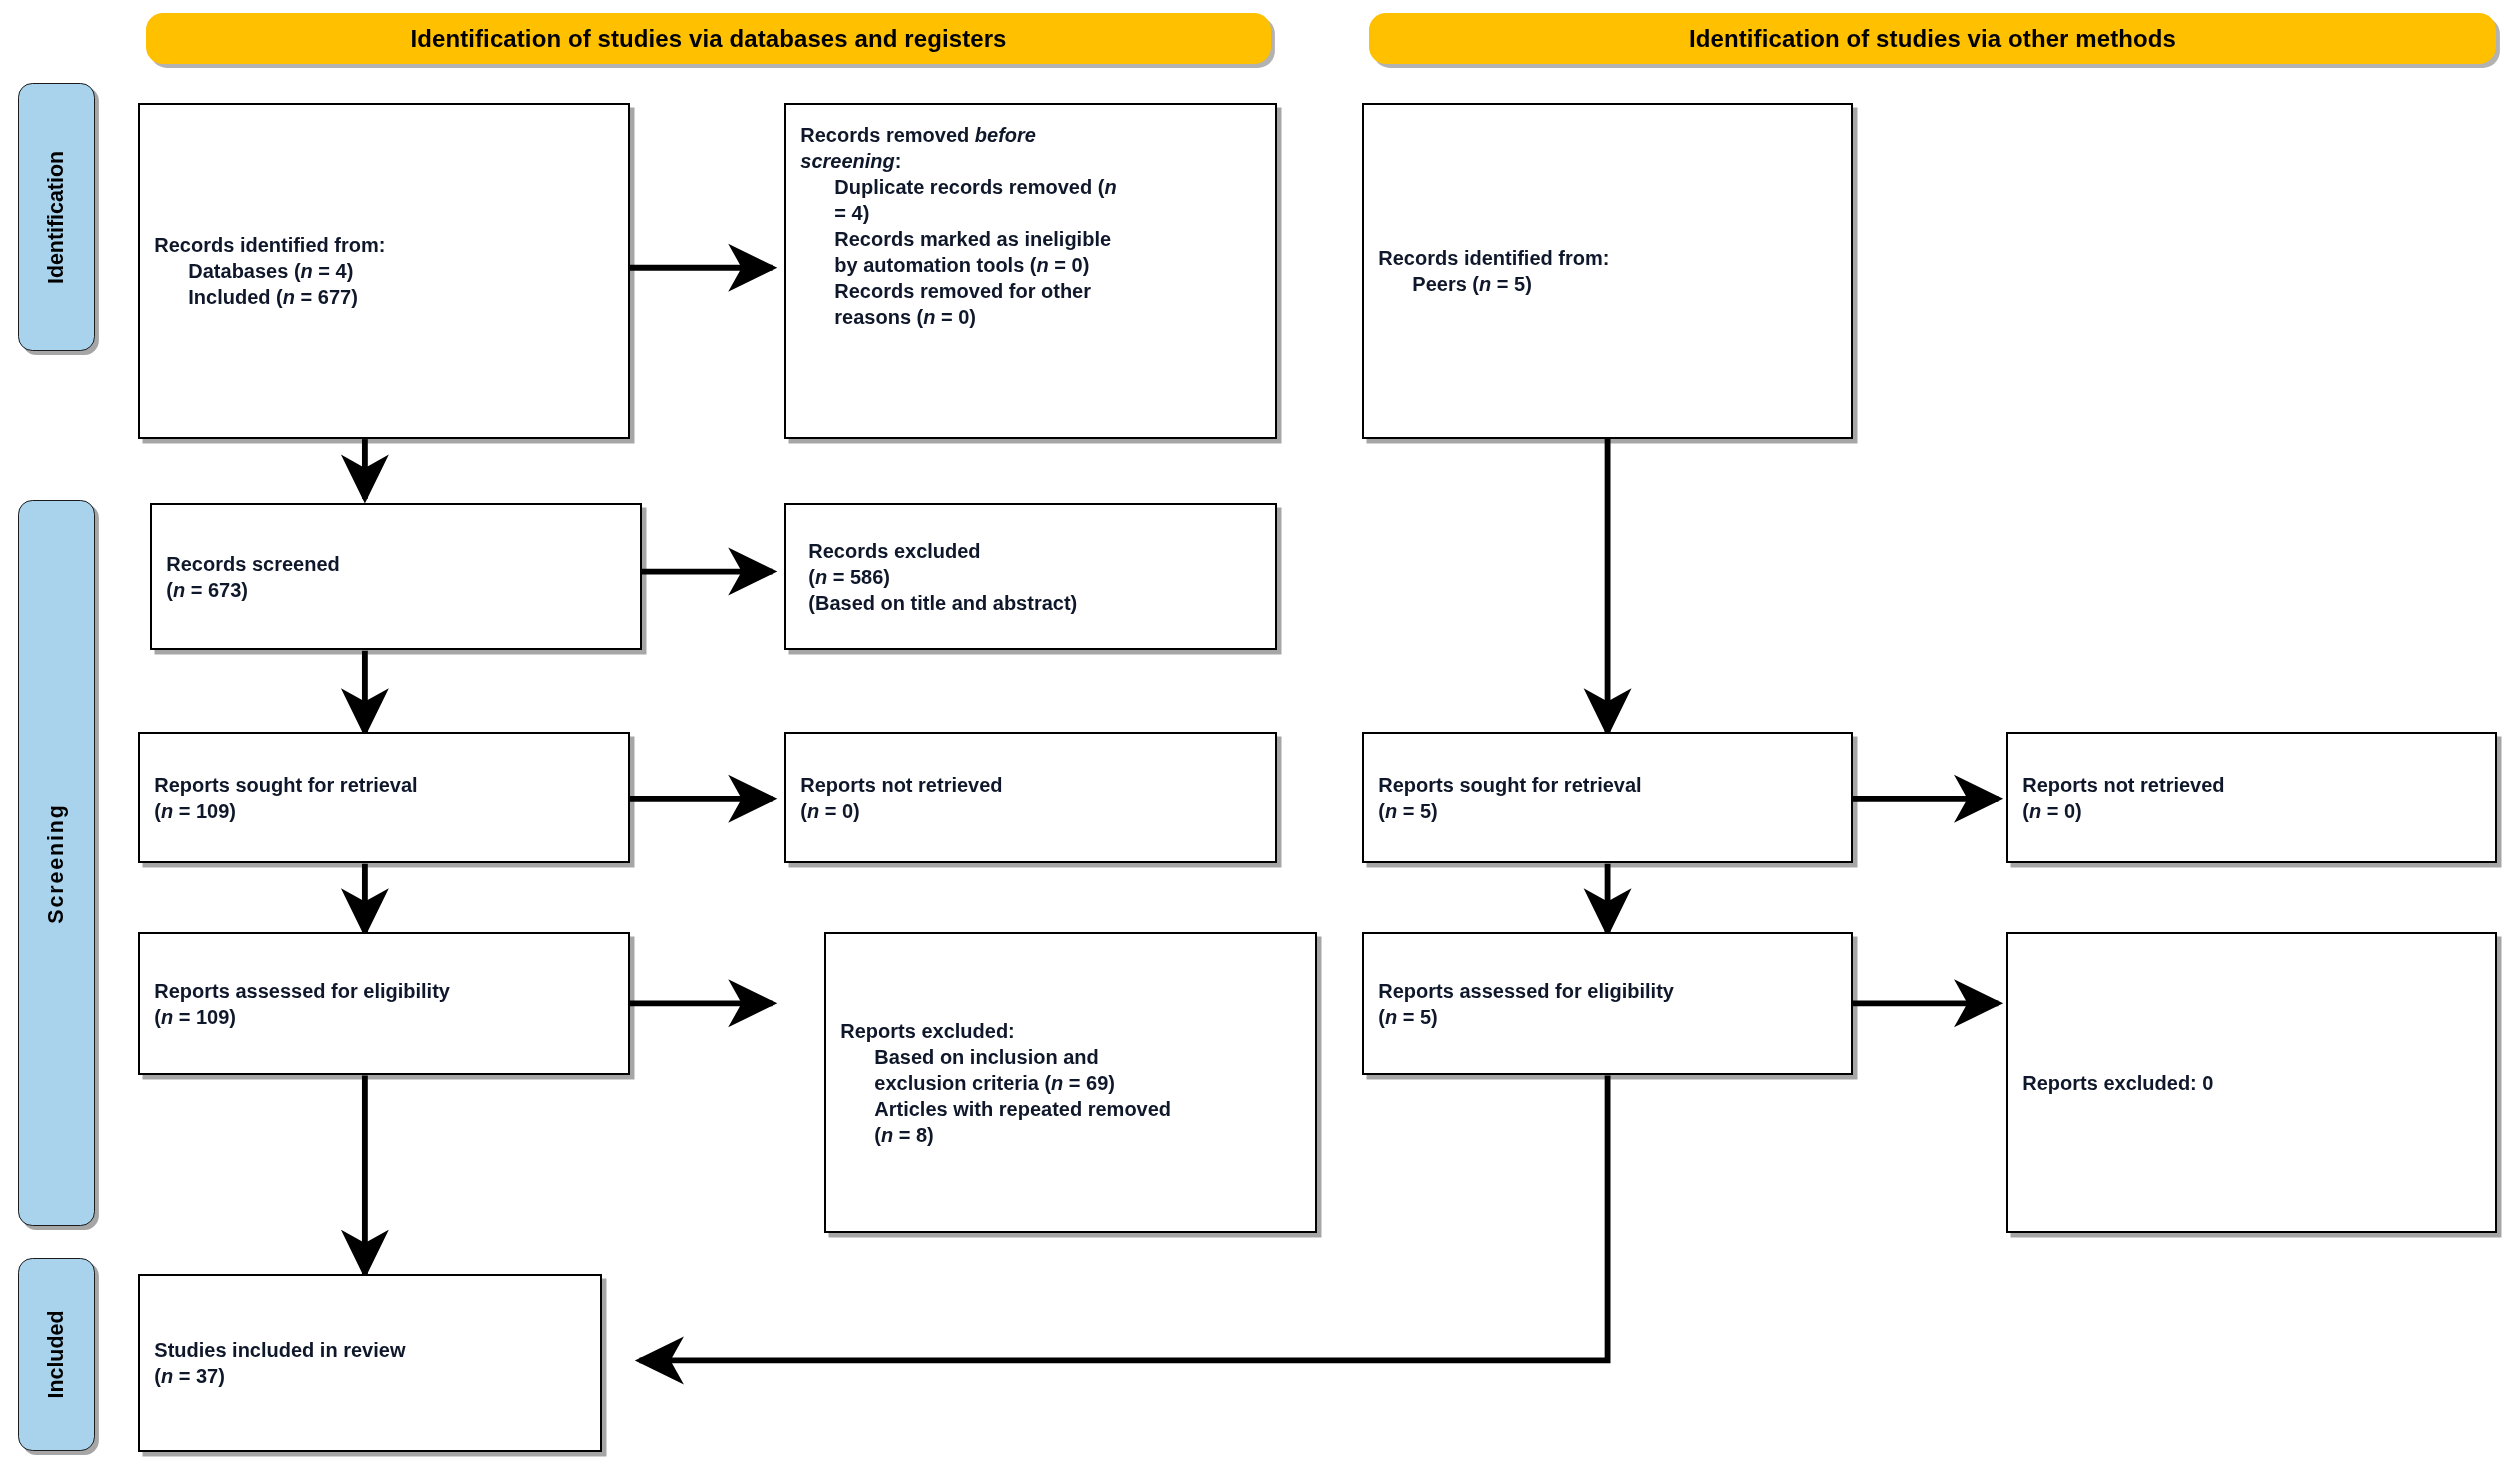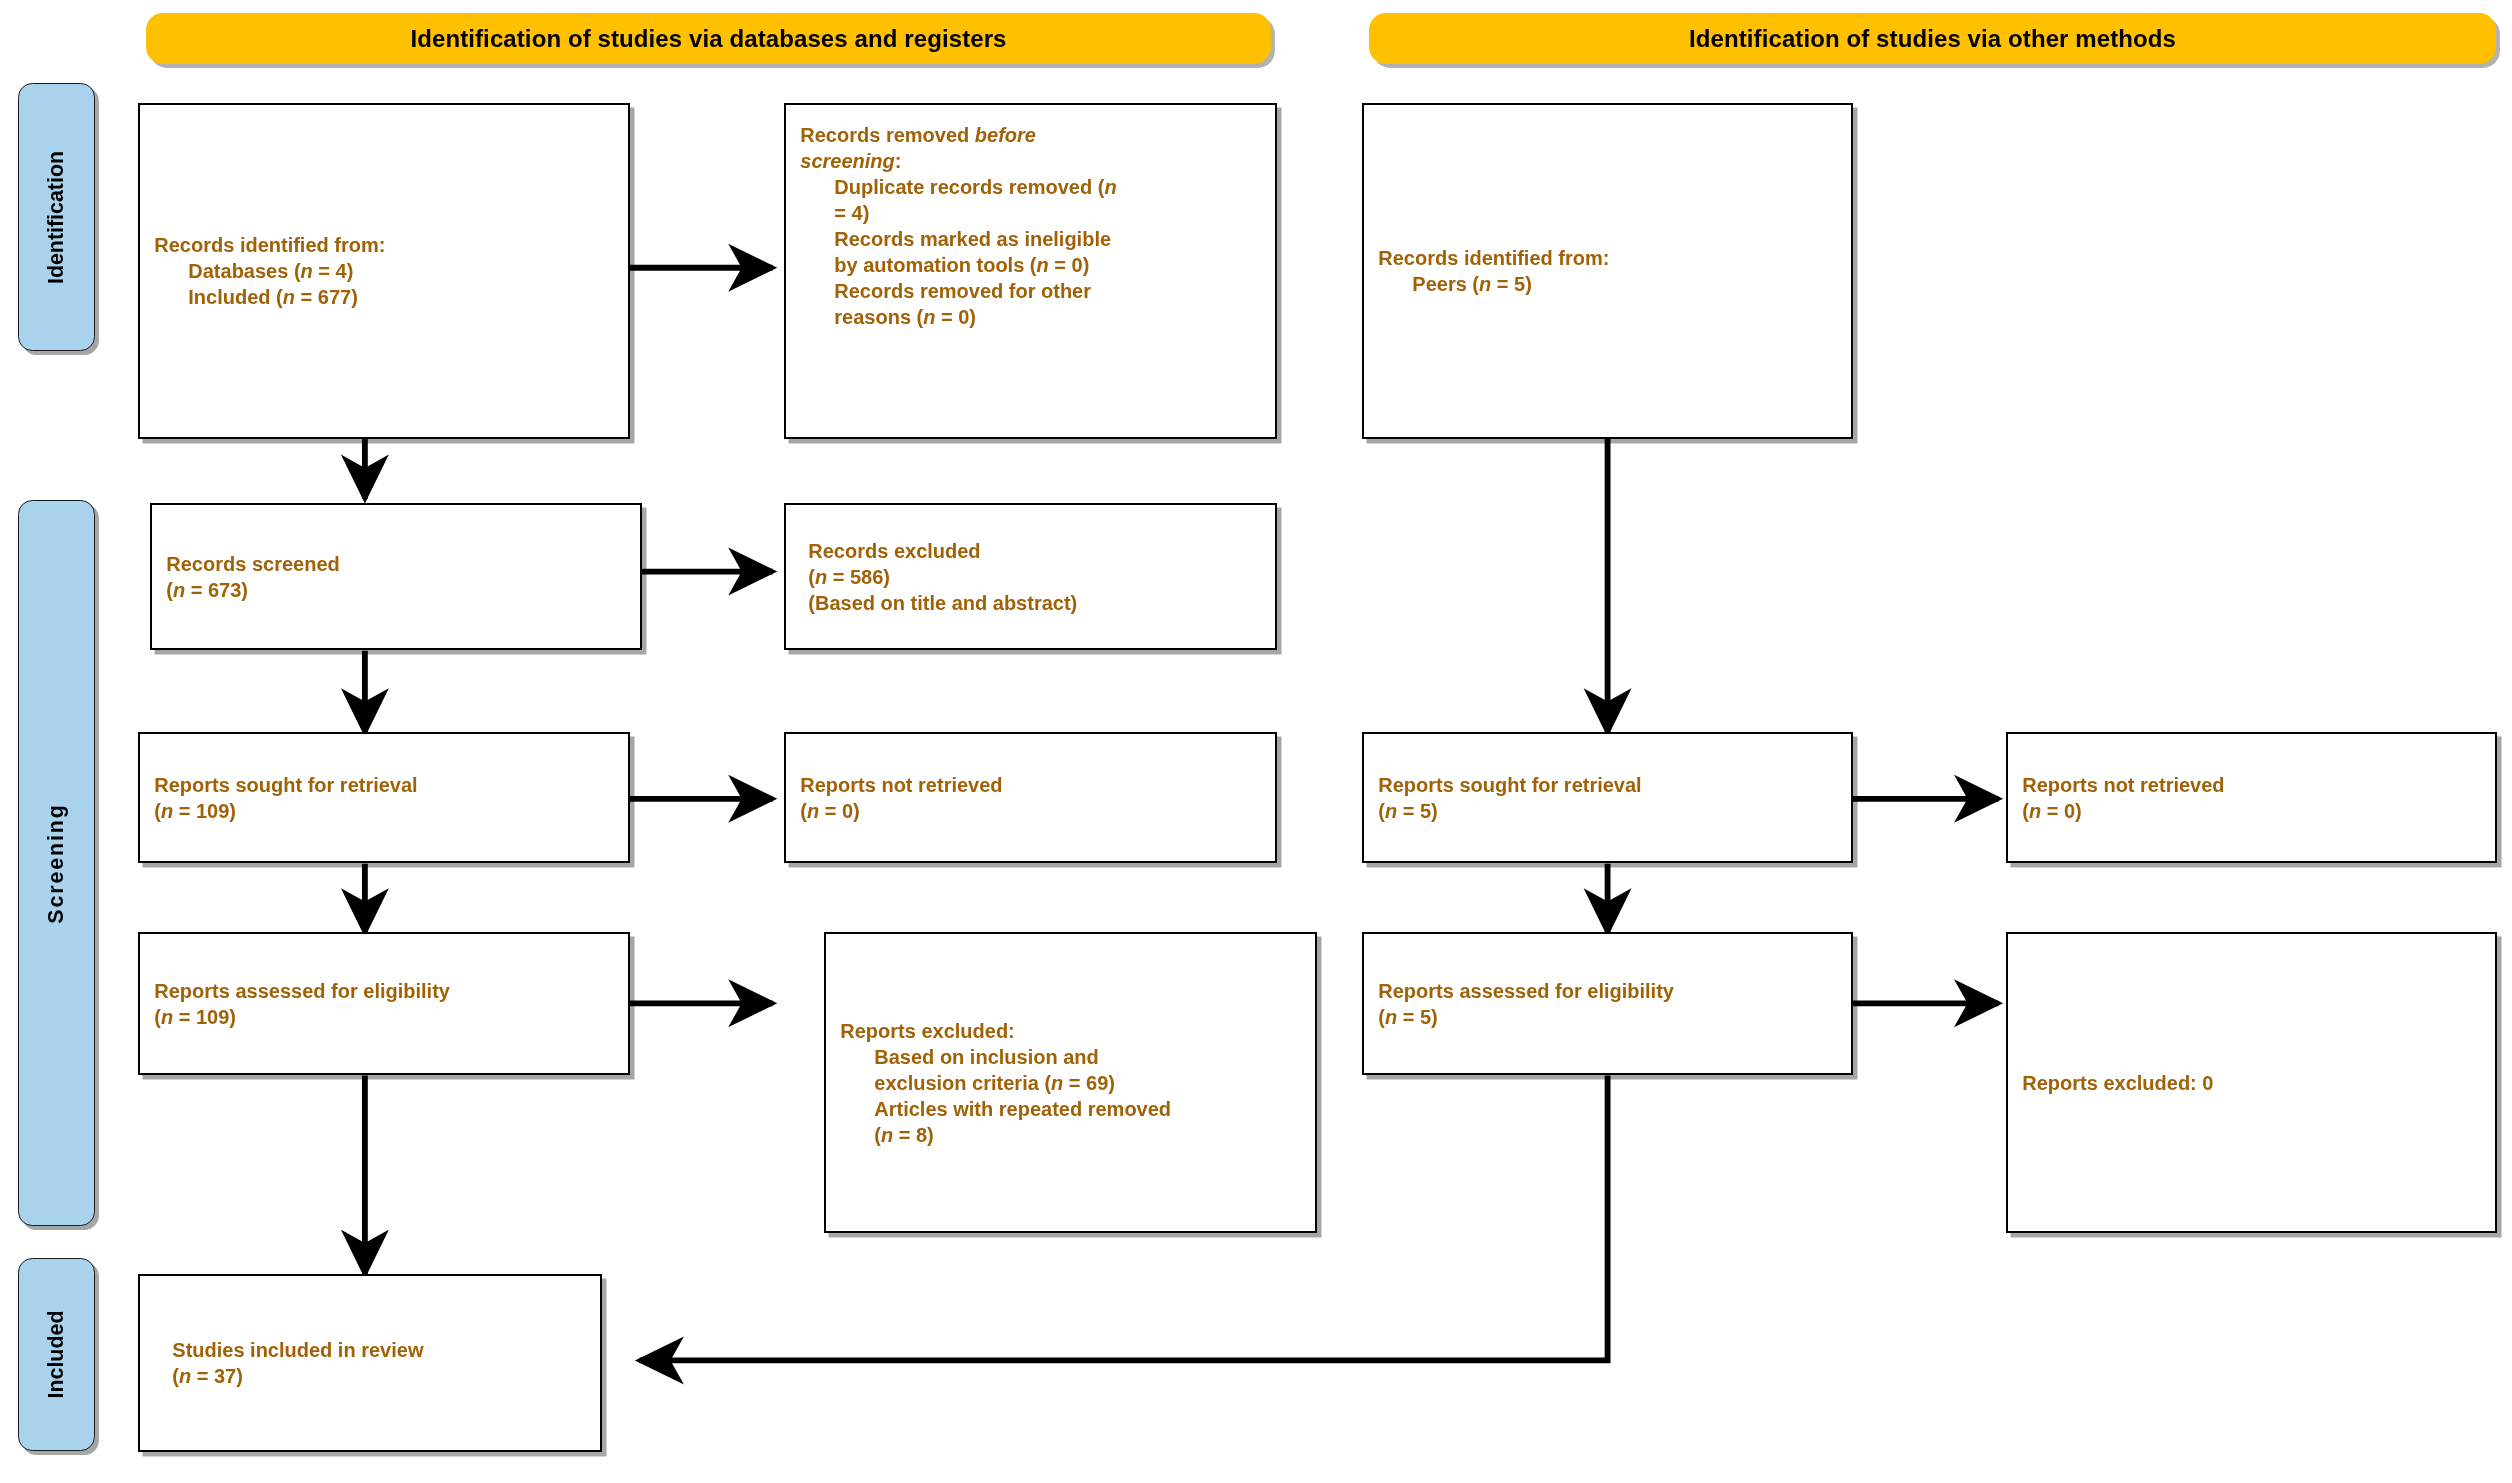--- a/index.html
+++ b/index.html
@@ -44,21 +44,21 @@
     background:#ffffff;
     border:2.6px solid #000000;
     box-shadow:4.5px 4.5px 0 rgba(0,0,0,.35);
     display:flex;
     align-items:center;
   }
   .box .txt{
     padding:0 14.3px;
     font-size:20px;
     line-height:1.30;
-    color:#a16207;
+    color:#0f172a;
     font-weight:600;
     width:100%;
   }
   .box.top .txt{align-self:flex-start;}
   .indent{display:block;padding-left:34px;}
   .it{font-style:italic;}
   .nv{font-style:italic;font-weight:700;}
 
   
   #wires{position:absolute;left:0;top:0;width:2512px;height:1484px;pointer-events:none;}
@@ -191,21 +191,21 @@
   </div>
 
   <div class="abs box" style="left:784px;top:932px;width:493px;height:301px;margin-left:40px;">
     <div class="txt" style="padding-top:0;">
       <span>Reports excluded:</span>
       <span class="indent"><span>Based on inclusion and</span><br><span>exclusion criteria (</span><i class="nv">n</i><span> = 69)</span></span>
       <span class="indent"><span>Articles with repeated removed</span><br><span>(</span><i class="nv">n</i><span> = 8)</span></span>
     </div>
   </div>
 
-  <div class="abs box" style="left:138px;top:1274px;width:464px;height:178px;padding-left:18px;">
+  <div class="abs box" style="left:138px;top:1274px;width:464px;height:178px;">
     <div class="txt">
       <span>Studies included in review</span><br>
       <span><span>(</span><i class="nv">n</i><span> = 37)</span></span>
     </div>
   </div>
 
   <div class="abs box" style="left:1362px;top:103px;width:491px;height:336px;">
     <div class="txt">
       <span>Records identified from:</span><br>
       <span class="indent"><span>Peers (</span><i class="nv">n</i><span> = 5)</span></span>

